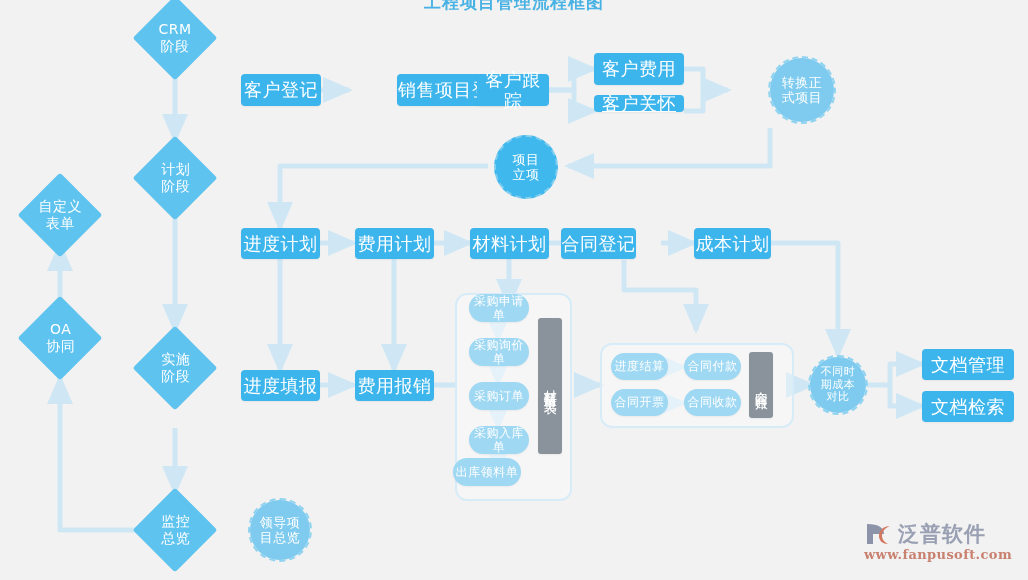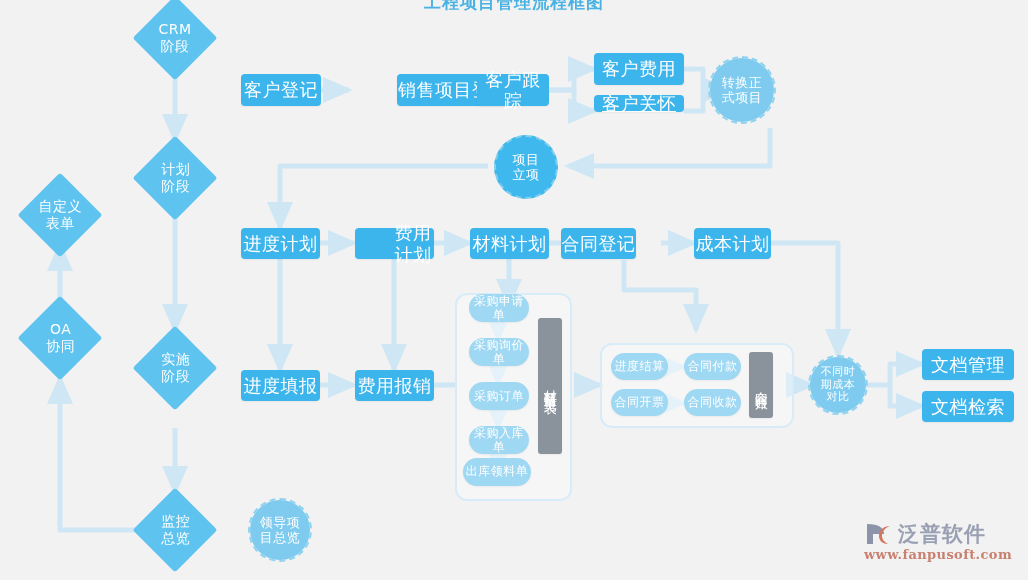--- a/index.html
+++ b/index.html
@@ -204,34 +204,34 @@
   </div>
   <div class="node box strong" style="left:477px;top:74px;width:72px;height:32px;">
     <span>客户跟踪</span>
   </div>
   <div class="node box strong" style="left:594px;top:53px;width:90px;height:32px;">
     <span>客户费用</span>
   </div>
   <div class="node box strong" style="left:594px;top:95px;width:90px;height:17px;text-decoration:underline;">
     <span>客户关怀</span>
   </div>
-  <div class="node circ" style="left:708px;top:56px;width:68px;height:68px;">
+  <div class="node circ" style="left:768px;top:56px;width:68px;height:68px;">
     <span>转换正
 式项目</span>
   </div>
 
   <div class="node circ bright" style="left:494px;top:135px;width:64px;height:64px;">
     <span>项目
 立项</span>
   </div>
 
   <div class="node box strong" style="left:241px;top:228px;width:79px;height:31px;">
     <span>进度计划</span>
   </div>
-  <div class="node box strong" style="left:355px;top:228px;width:79px;height:31px;padding-left:37px;">
+  <div class="node box strong" style="left:355px;top:228px;width:79px;height:31px;">
     <span>费用计划</span>
   </div>
   <div class="node box strong" style="left:470px;top:228px;width:79px;height:31px;">
     <span>材料计划</span>
   </div>
   <div class="node box strong" style="left:561px;top:228px;width:75px;height:31px;">
     <span>合同登记</span>
   </div>
   <div class="node box strong" style="left:694px;top:228px;width:77px;height:31px;">
     <span>成本计划</span>
@@ -249,21 +249,21 @@
   </div>
   <div class="node box pale" style="left:469px;top:338px;width:60px;height:28px;">
     <span>采购询价单</span>
   </div>
   <div class="node box pale" style="left:469px;top:382px;width:60px;height:28px;">
     <span>采购订单</span>
   </div>
   <div class="node box pale" style="left:469px;top:426px;width:60px;height:28px;">
     <span>采购入库单</span>
   </div>
-  <div class="node box pale" style="left:463px;top:458px;width:68px;height:28px;font-family:Liberation Mono, monospace;">
+  <div class="node box pale" style="left:453px;top:458px;width:68px;height:28px;">
     <span>出库领料单</span>
   </div>
   <div class="node box gray vert" style="left:538px;top:318px;width:24px;height:136px;">
     <span>材料清单一览表</span>
   </div>
 
   <div class="node box pale" style="left:611px;top:353px;width:57px;height:27px;">
     <span>进度结算</span>
   </div>
   <div class="node box pale" style="left:684px;top:353px;width:57px;height:27px;">

